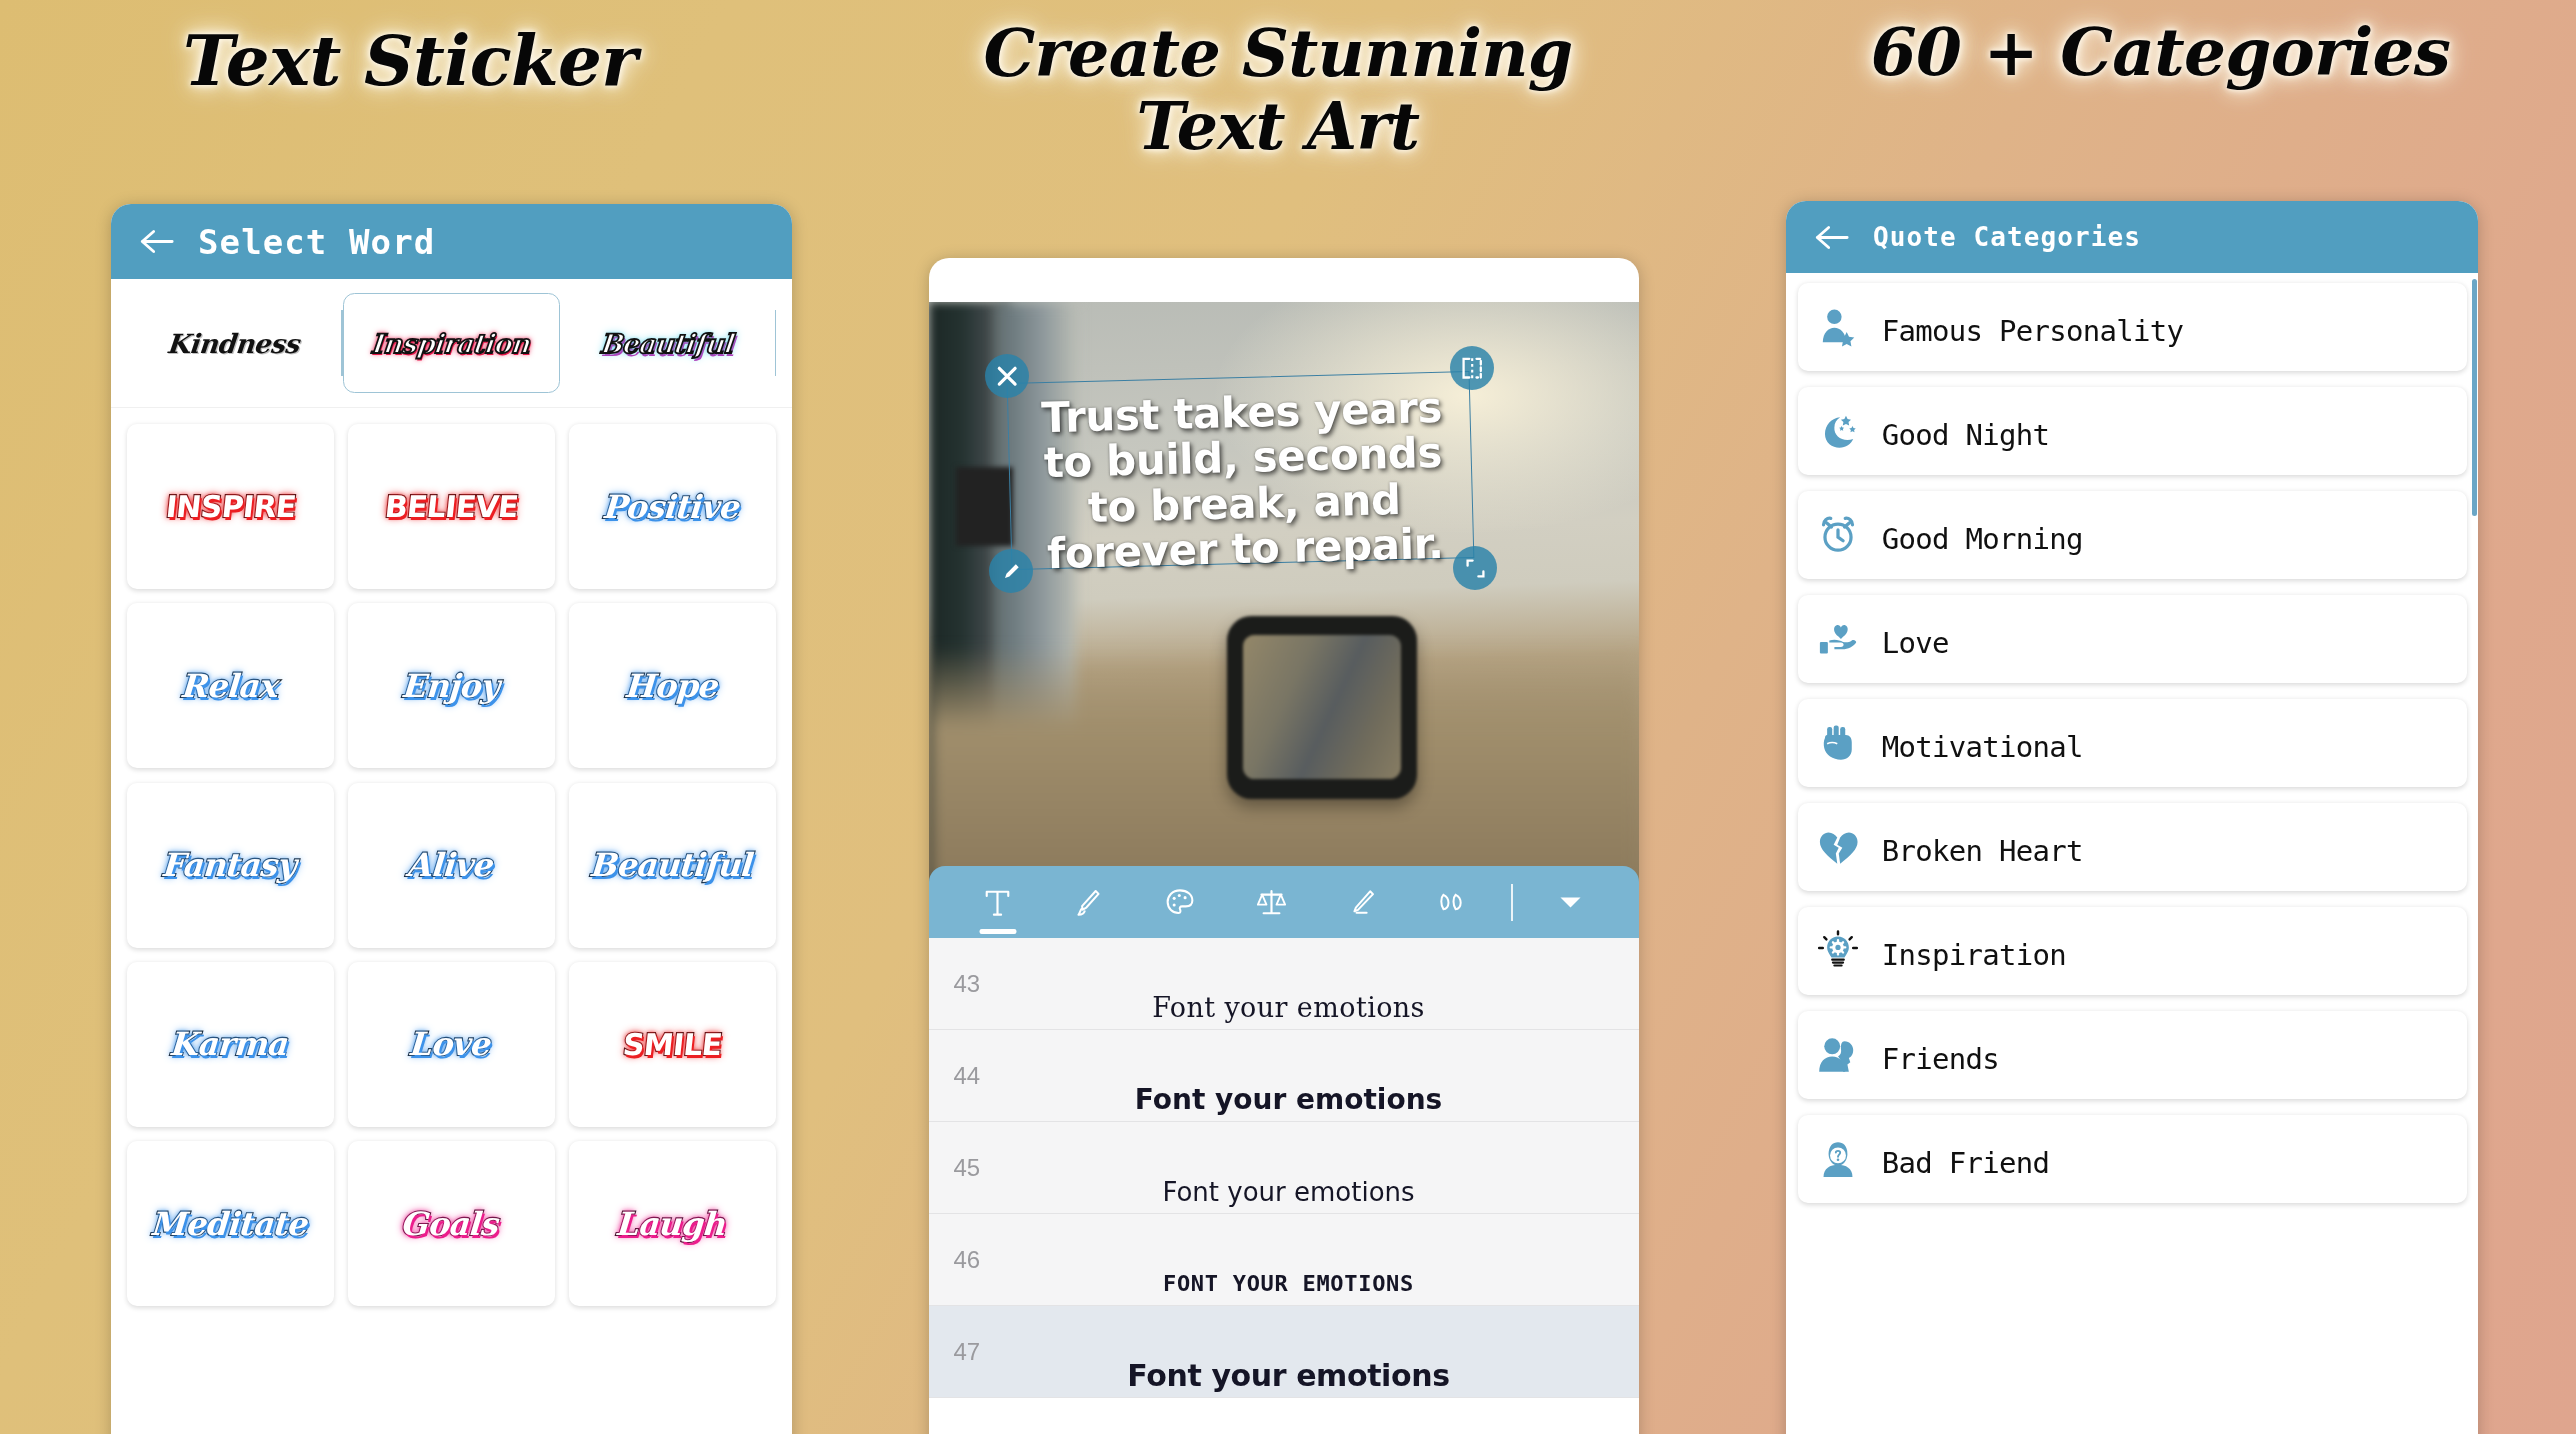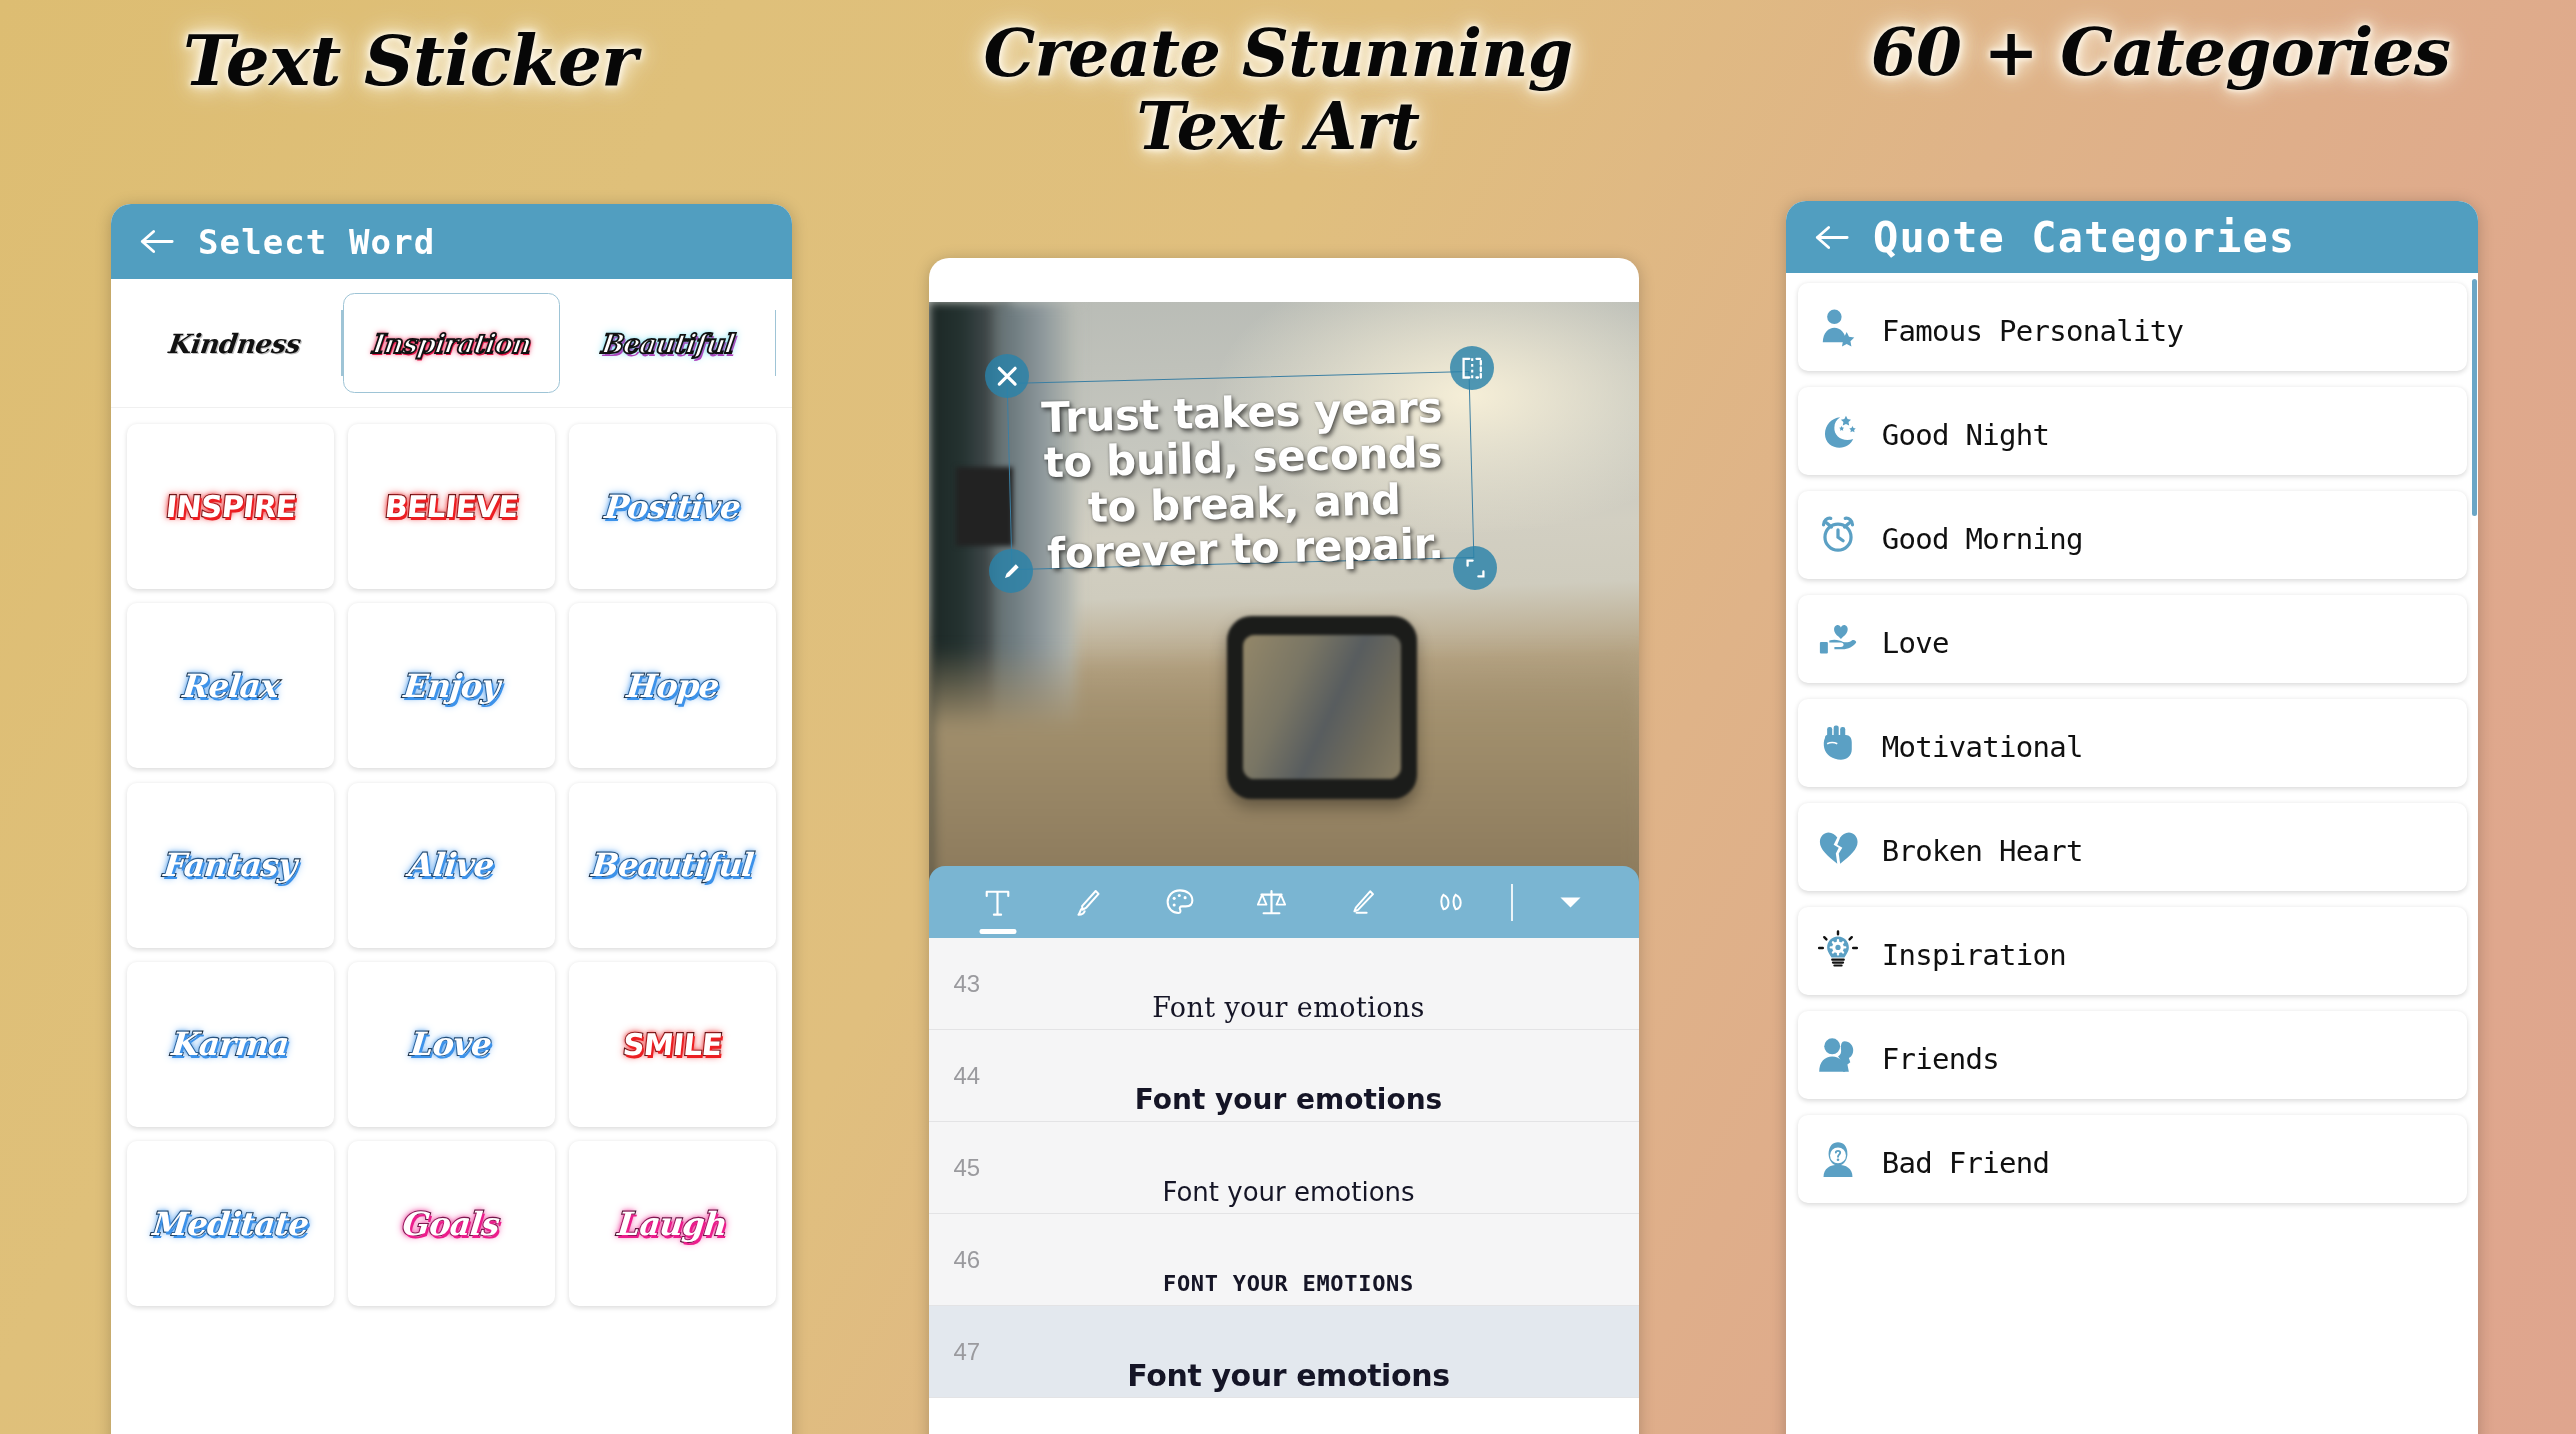--- a/index.html
+++ b/index.html
@@ -258,21 +258,21 @@
   }
   .fs-43 { font-family:"DejaVu Serif", serif; font-weight:normal; letter-spacing:0.4px; font-size:27px;}
   .fs-44 { font-family:"DejaVu Sans", sans-serif; font-weight:bold; font-size:28px; }
   .fs-45 { font-family:"DejaVu Sans", sans-serif; font-weight:normal; font-size:26px; }
   .fs-46 { font-family:"DejaVu Sans Mono", monospace; font-weight:bold; font-size:22px; letter-spacing:0.7px;}
   .fs-47 { font-family:"DejaVu Sans", sans-serif; font-weight:bold; font-size:30px; letter-spacing:-0.4px;}
 
   
   #panel-categories { left: 1786px; top: 201px; width: 692px; height: 1263px; }
   #panel-categories .appbar { height: 72px; }
-  #panel-categories .appbar-title { font-size: 42px; }
+  #panel-categories .appbar-title { font-size: 26px; }
   .cat-list {
     padding: 10px 11.5px 0 11.5px;
     background:#fff;
     position: relative;
     height: 1191px;
   }
   .cat-item {
     display:flex; align-items:center;
     gap: 21.5px;
     height: 88px;

